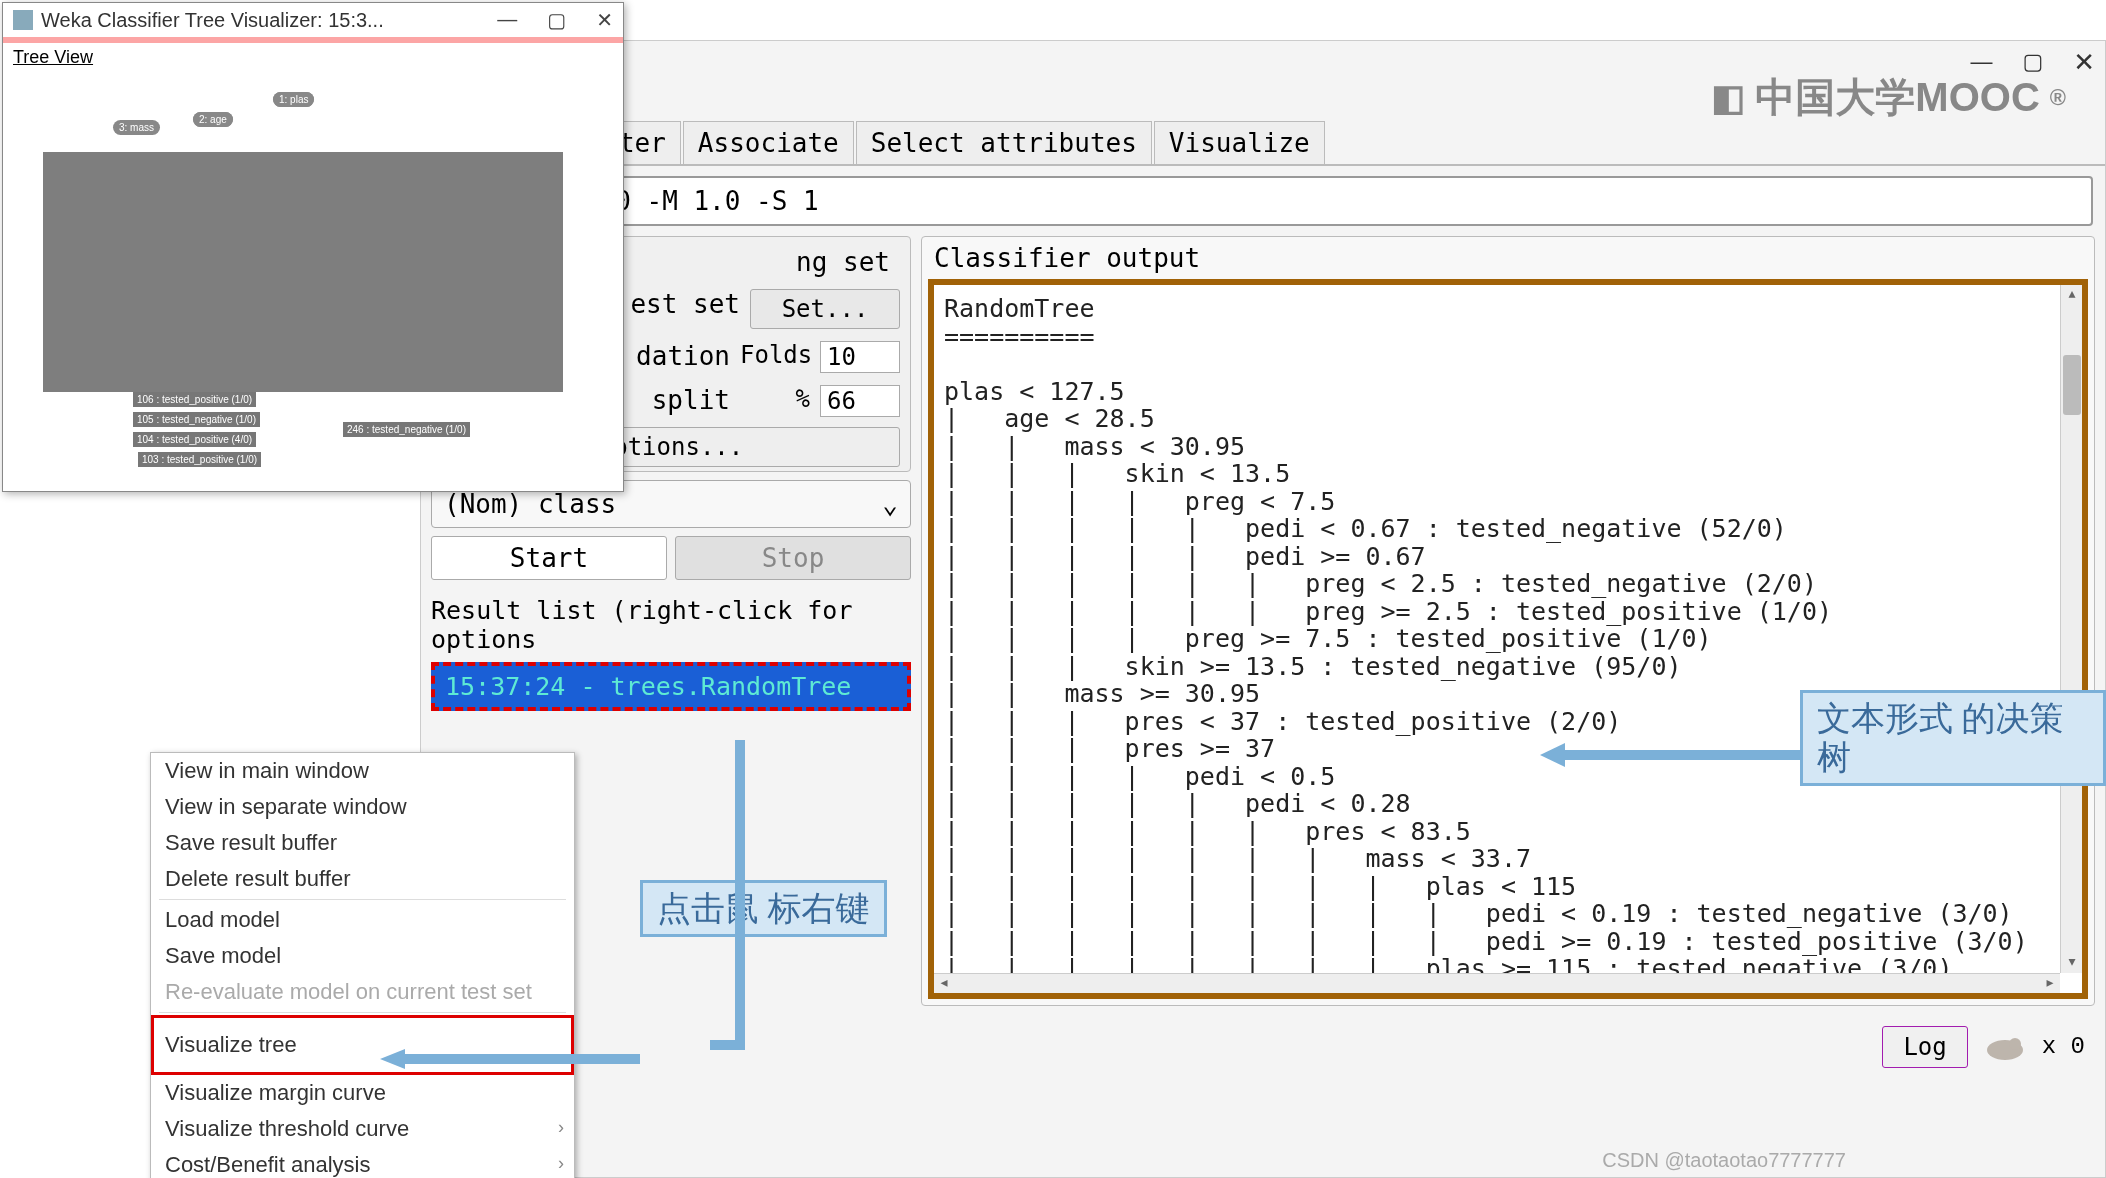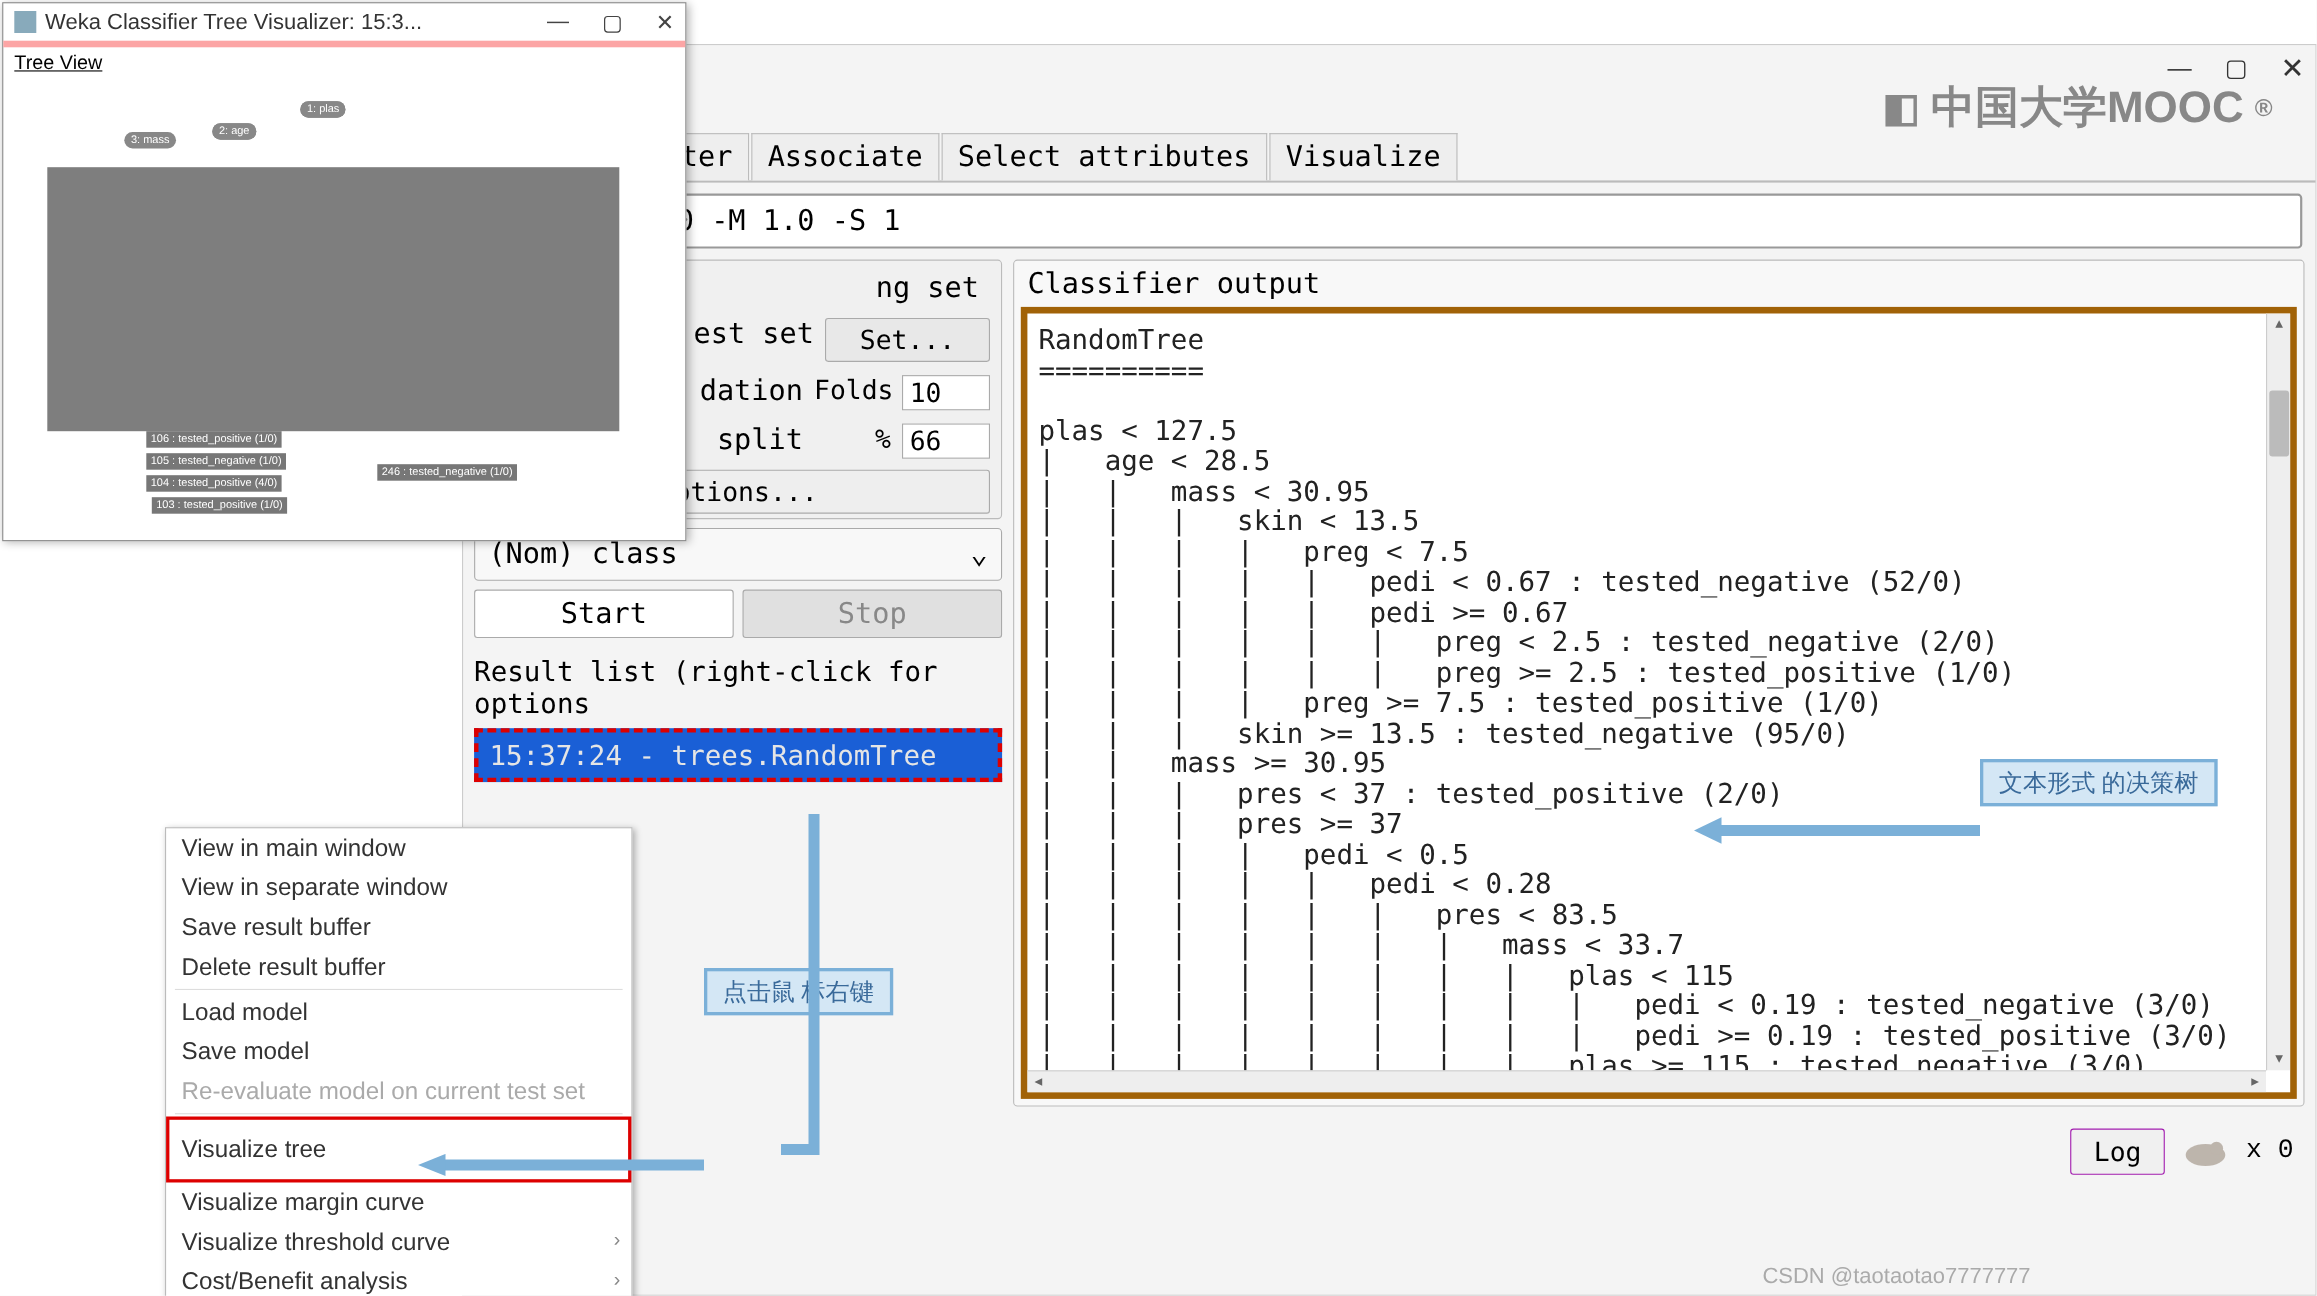--- a/index.html
+++ b/index.html
@@ -20,21 +20,21 @@
   .opt-label { flex: 1; text-align: right; padding-right: 10px; }
   .opt-btn { width: 150px; height: 40px; font-family: monospace; font-size: 24px; background: #e8e8e8; border: 1px solid #aaa; border-radius: 3px; }
   .opt-input { width: 80px; height: 32px; font-family: monospace; font-size: 24px; text-align: left; padding: 0 6px; border: 1px solid #aaa; background: #fff; }
   .more-opts { width: 100%; height: 40px; font-family: monospace; font-size: 24px; background: #eee; border: 1px solid #aaa; border-radius: 3px; margin-top: 4px; }
   .class-select { width: 100%; height: 48px; font-family: monospace; font-size: 26px; background: #f8f8f8; border: 1px solid #aaa; border-radius: 4px; padding: 0 12px; display: flex; align-items: center; justify-content: space-between; }
   .start-stop { display: flex; gap: 8px; }
   .ss-btn { flex: 1; height: 44px; font-family: monospace; font-size: 26px; border: 1px solid #aaa; border-radius: 3px; }
   .start-btn { background: #fff; }
   .stop-btn { background: #e0e0e0; color: #888; }
   .result-label { font-family: monospace; font-size: 25px; padding-top: 8px; }
-  .result-item { font-family: monospace; font-size: 25px; background: #1a5fd6; color: #e5e5e5; padding: 6px 10px; border: 4px dashed #d00; }
+  .result-item { font-family: monospace; font-size: 25px; background: #1a5fd6; color: #5eead4; padding: 6px 10px; border: 4px dashed #d00; }
   .right-panel { flex: 1; display: flex; flex-direction: column; border: 1px solid #bbb; background: #f8f8f8; border-radius: 4px; }
   .output-label { font-family: monospace; font-size: 26px; padding: 6px 12px; }
   .output-box { flex: 1; background: #fff; border: 6px solid #a16207; margin: 0 6px 6px; position: relative; overflow: hidden; }
   .output-text { font-family: monospace; font-size: 25px; line-height: 1.1; white-space: pre; padding: 10px; color: #222; }
   .vscroll { position: absolute; right: 0; top: 0; bottom: 20px; width: 22px; background: #eee; border-left: 1px solid #ccc; }
   .vscroll-thumb { position: absolute; left: 2px; top: 70px; width: 18px; height: 60px; background: #bbb; border-radius: 3px; }
   .vscroll-arrow { position: absolute; width: 22px; height: 20px; text-align: center; font-size: 14px; color: #666; }
   .hscroll { position: absolute; bottom: 0; left: 0; right: 22px; height: 20px; background: #eee; border-top: 1px solid #ccc; }
   .hscroll-arrow { position: absolute; width: 20px; height: 20px; text-align: center; font-size: 14px; color: #666; }
   .footer { display: flex; align-items: center; justify-content: flex-end; padding: 10px 20px; gap: 12px; }
@@ -48,21 +48,21 @@
   .tree-menu { font-size: 18px; padding: 4px 10px; text-decoration: underline; }
   .tree-canvas { position: relative; width: 100%; height: 420px; overflow: hidden; }
   .tree-node { position: absolute; background: #888; color: #fff; font-size: 10px; padding: 2px 6px; border-radius: 10px; white-space: nowrap; }
   .tree-leaf { position: absolute; background: #777; color: #fff; font-size: 10px; padding: 2px 4px; white-space: nowrap; }
   .context-menu { position: absolute; top: 752px; left: 150px; width: 425px; background: #fff; border: 1px solid #bbb; box-shadow: 2px 2px 6px rgba(0,0,0,0.3); z-index: 20; }
   .ctx-item { padding: 5px 14px; font-size: 22px; color: #333; cursor: pointer; position: relative; }
   .ctx-item.disabled { color: #aaa; }
   .ctx-item.highlighted { border: 3px solid #d00; padding: 14px 11px; }
   .ctx-sep { height: 1px; background: #ddd; margin: 2px 8px; }
   .ctx-arrow { position: absolute; right: 10px; top: 6px; font-size: 18px; color: #888; }
-  .annotation-box { position: absolute; background: #d4e7f5; border: 3px solid #7bb0d8; padding: 6px 14px; font-size: 22px; color: #3a6a9a; font-family: "KaiTi", serif; line-height: 1.15; }
+  .annotation-box { position: absolute; background: #d4e7f5; border: 3px solid #7bb0d8; padding: 6px 14px; font-size: 34px; color: #3a6a9a; font-family: "KaiTi", serif; line-height: 1.15; }
   .watermark { position: absolute; top: 70px; right: 40px; font-size: 40px; color: #888; font-weight: bold; display: flex; align-items: center; gap: 10px; z-index: 50; }
   .watermark-logo { font-size: 36px; }
   .csdn-mark { position: absolute; bottom: 6px; right: 260px; font-size: 20px; color: #aaa; z-index: 5; }
   .arrow { position: absolute; z-index: 30; }
   .arrow-line { stroke: #7bb0d8; stroke-width: 10; fill: none; }
   .arrow-head { fill: #7bb0d8; }
   .bird-icon { width: 50px; height: 30px; display: inline-block; opacity: 0.5; }
 </style>
 </head>
 <body>

